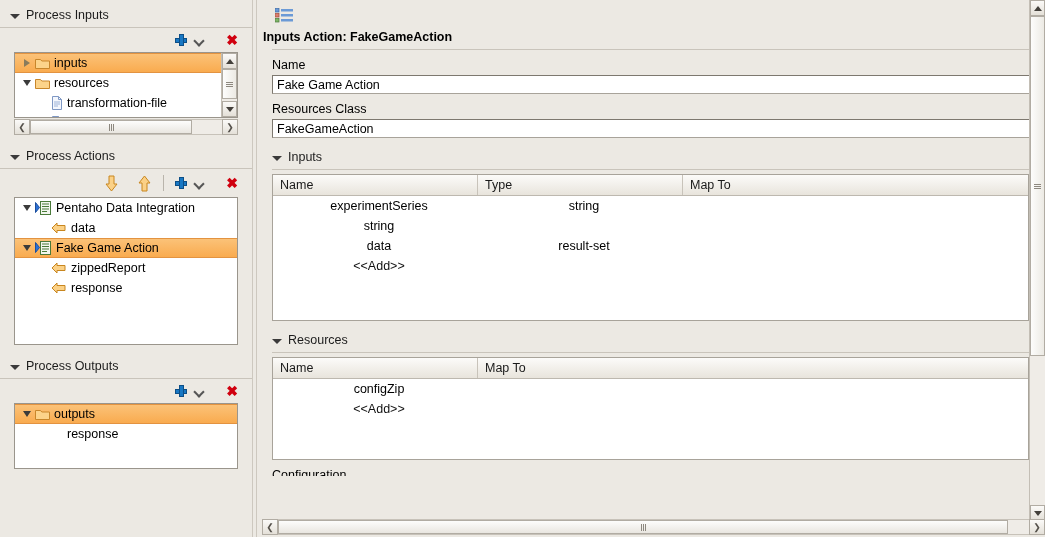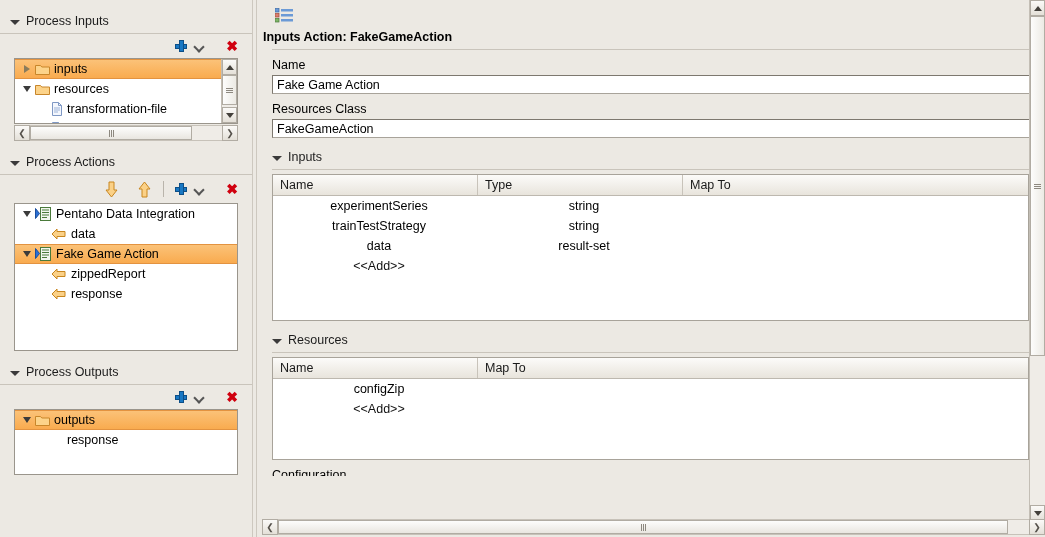--- a/index.html
+++ b/index.html
@@ -39,21 +39,21 @@
   }
   .sec-rule {
     height: 1px;
     background: #c9c4bb;
     margin-top: 3px;
   }
 
   
   #left {
     position: absolute;
-    left: 0; top: 12px;
+    left: 0; top: 6px;
     width: 252px; height: 513px;
     background: #ece9e3;
   }
   .toolbar {
     display: flex;
     align-items: center;
     justify-content: flex-end;
     gap: 7px;
     padding-right: 14px;
     height: 24px;
@@ -622,21 +622,20 @@
           <div class="th" style="width:205px;">Type</div>
           <div class="th" style="flex:1;border-right:none;">Map To</div>
         </div>
         <div class="tbl-body">
           <div class="tr">
             <div class="td" style="width:205px;">experimentSeries</div>
             <div class="td" style="width:205px;">string</div>
             <div class="td" style="flex:1;"></div>
           </div>
           <div class="tr">
-            <div class="td" style="width:205px;">trainTestStrategy</div>
             <div class="td" style="width:205px;">string</div>
             <div class="td" style="flex:1;"></div>
           </div>
           <div class="tr">
             <div class="td" style="width:205px;">data</div>
             <div class="td" style="width:205px;">result-set</div>
             <div class="td" style="flex:1;"></div>
           </div>
           <div class="tr">
             <div class="td add" style="width:205px;">&lt;&lt;Add&gt;&gt;</div>

